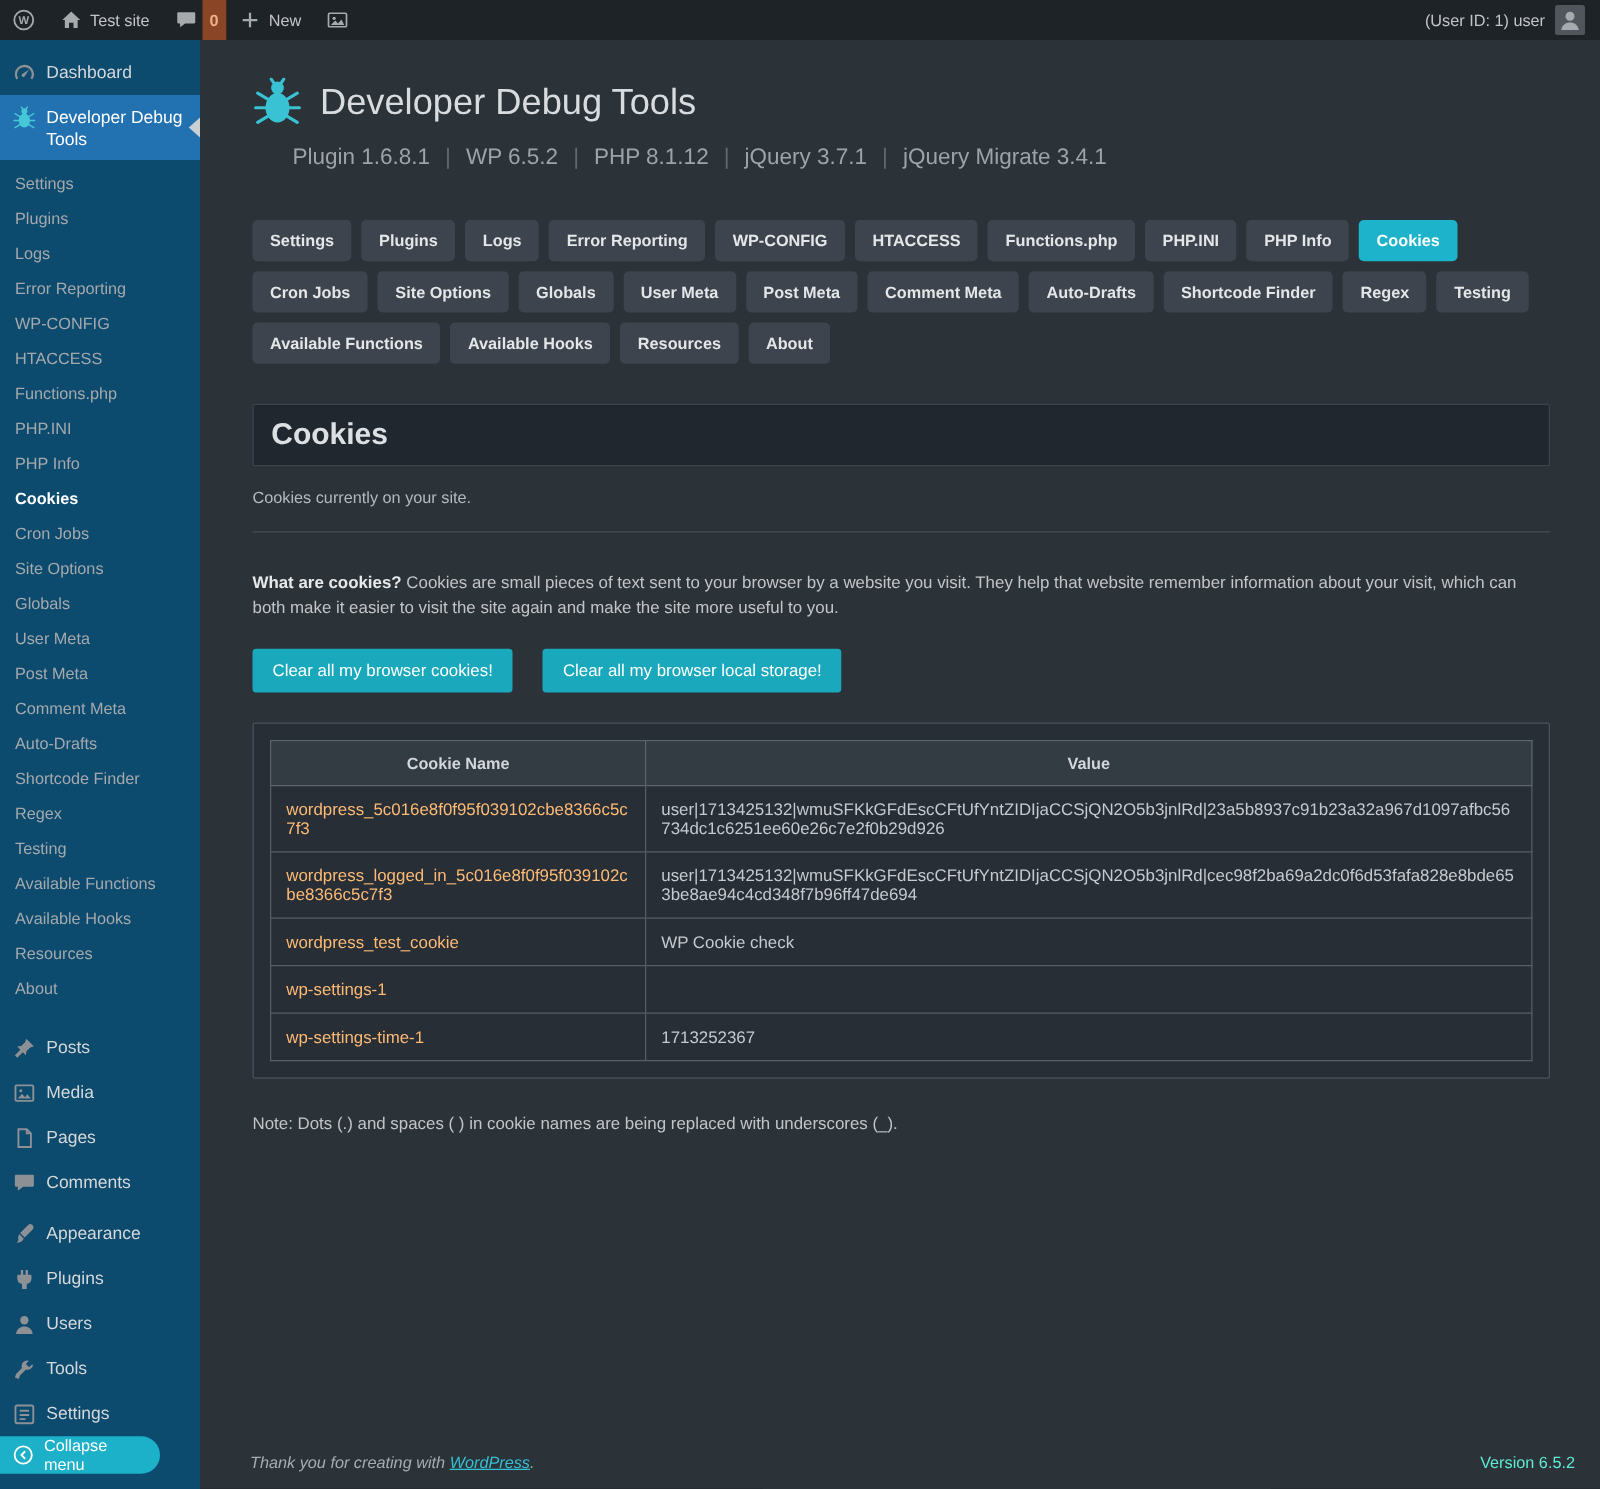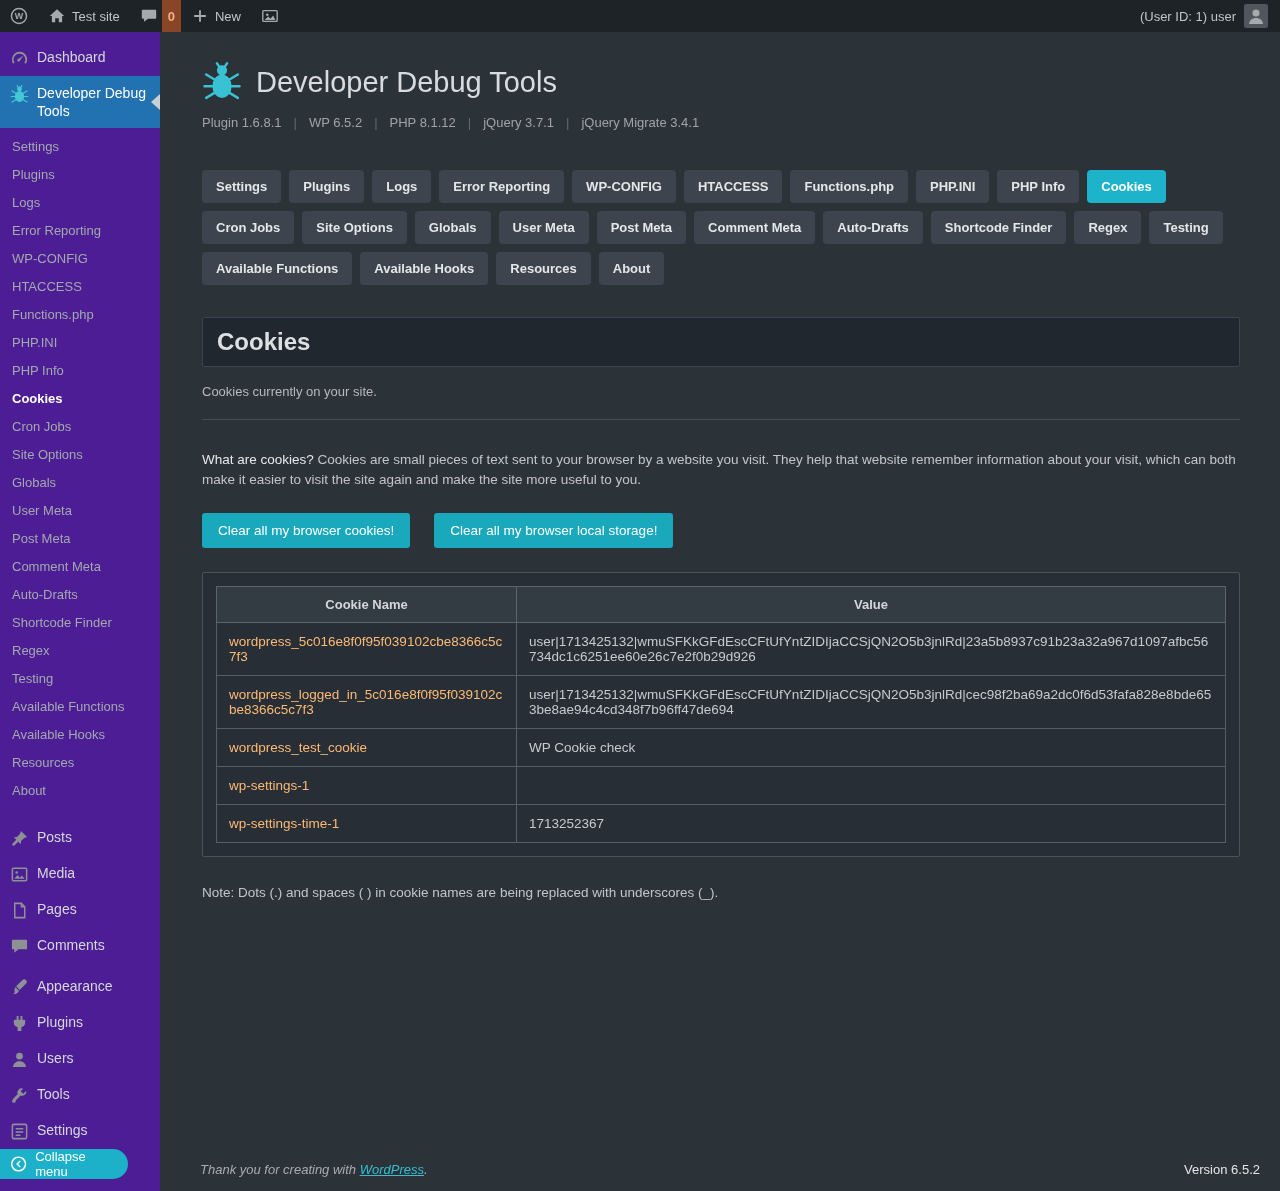--- a/index.html
+++ b/index.html
@@ -32,21 +32,21 @@
   .ab-right .ab-item { gap: 8px; padding-right: 12px; }
   .avatar {
     width: 24px; height: 24px; border-radius: 2px; background: #50565c;
     color: #b6bbc0; display: flex; align-items: center; justify-content: center; overflow: hidden;
   }
   .avatar svg { width: 20px; height: 20px; }
 
   
   .sidebar {
     position: fixed; top: 32px; left: 0; bottom: 0; width: 160px;
-    background: #4c1d95; display: flex; flex-direction: column;
+    background: #0c4a6e; display: flex; flex-direction: column;
     padding-top: 8px; overflow: hidden; z-index: 50;
   }
   .menu-item {
     display: flex; align-items: flex-start; gap: 8px;
     padding: 8px 8px 8px 10px; font-size: 14px; color: #d5d8db; cursor: pointer;
     line-height: 1.3; position: relative;
   }
   .menu-item .icon { width: 19px; height: 19px; flex: 0 0 19px; color: #8d9196; margin-top: 1px; }
   .menu-item.active { background: #2271b1; color: #fff; }
   .menu-item.active .icon { color: #45c8d6; }
@@ -69,41 +69,41 @@
 
   
   .content {
     margin-left: 160px; padding-top: 32px; min-height: 1191px;
     background: #2c3338; display: flex; flex-direction: column;
   }
   .wrap { padding: 30px 40px 0 42px; flex: 1; }
   .page-head { display: flex; align-items: center; gap: 14px; }
   .page-head .icon { width: 40px; height: 40px; color: #39c2d4; }
   h1 { font-size: 29px; font-weight: normal; color: #d9dcdf; }
-  .meta { margin-top: 13px; display: flex; align-items: flex-start; gap: 12px; font-size: 13px; color: #9ea3a8; }
+  .meta { margin-top: 13px; display: flex; align-items: flex-start; gap: 12px; font-size: 18px; color: #9ea3a8; margin-left: 32px; }
   .meta-sep { color: #63686d; }
 
   .tabs { margin-top: 40px; display: flex; flex-wrap: wrap; gap: 8px; max-width: 1040px; }
   .tab {
     background: #3d444d; color: #e4e6e8; border: none; border-radius: 4px;
     padding: 9px 14px; font-size: 13px; font-weight: bold; cursor: pointer;
     font-family: "Liberation Sans", sans-serif;
   }
   .tab.active { background: #1cb3cb; color: #ffffff; }
 
   .panel-title {
     margin-top: 32px; background: #20272f; border: 1px solid #3b434c;
     border-radius: 2px; padding: 10px 14px;
   }
   .panel-title h2 { font-size: 24px; color: #dde0e3; }
   .subtitle { margin-top: 17px; color: #b4b9be; }
   hr { margin: 20px 0 0; border: none; border-top: 1px solid #454d55; }
 
   .cookies-desc { margin-top: 30px; line-height: 1.45; font-size: 13.5px; color: #c3c4c7; max-width: 1040px; }
-  .cookies-desc .bold { font-weight: normal; color: #e6e8ea; }
+  .cookies-desc .bold { font-weight: bold; color: #e6e8ea; }
 
   .btn-row { margin-top: 24px; display: flex; gap: 24px; }
   .btn {
     background: #1aa8bc; color: #fff; border: none; border-radius: 3px;
     padding: 10px 16px; font-size: 13.5px; cursor: pointer;
     font-family: "Liberation Sans", sans-serif;
   }
 
   .table-box {
     margin-top: 24px; border: 1px solid #4a525b; background: #272e36;
@@ -119,21 +119,21 @@
   td.val { color: #c6cacf; word-break: break-all; }
 
   .note { margin-top: 28px; font-size: 13.5px; color: #c3c4c7; }
 
   .footer {
     display: flex; justify-content: space-between; align-items: center;
     padding: 12px 20px 14px 40px; font-size: 13px; color: #a7acb1;
   }
   .footer .thanks { font-style: italic; }
   .footer a { color: #36bfd4; text-decoration: underline; cursor: pointer; }
-  .footer .version { color: #e5e5e5; font-style: normal; }
+  .footer .version { color: #5eead4; font-style: normal; }
 </style>
 </head>
 <body>
 
 <div class="adminbar">
   <div class="ab-left">
     <span class="ab-item">
       <span class="icon">
           <svg viewBox="0 0 20 20">
             <circle cx="10" cy="10" r="8.4" fill="none" stroke="currentColor" stroke-width="1.6"></circle>

